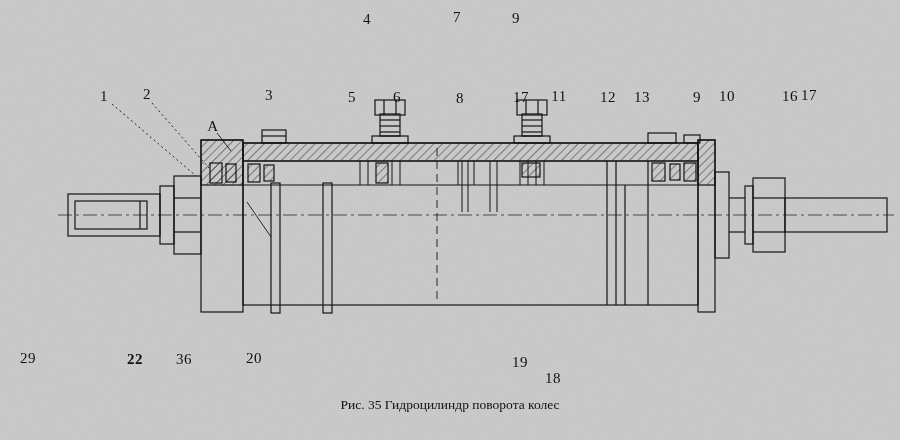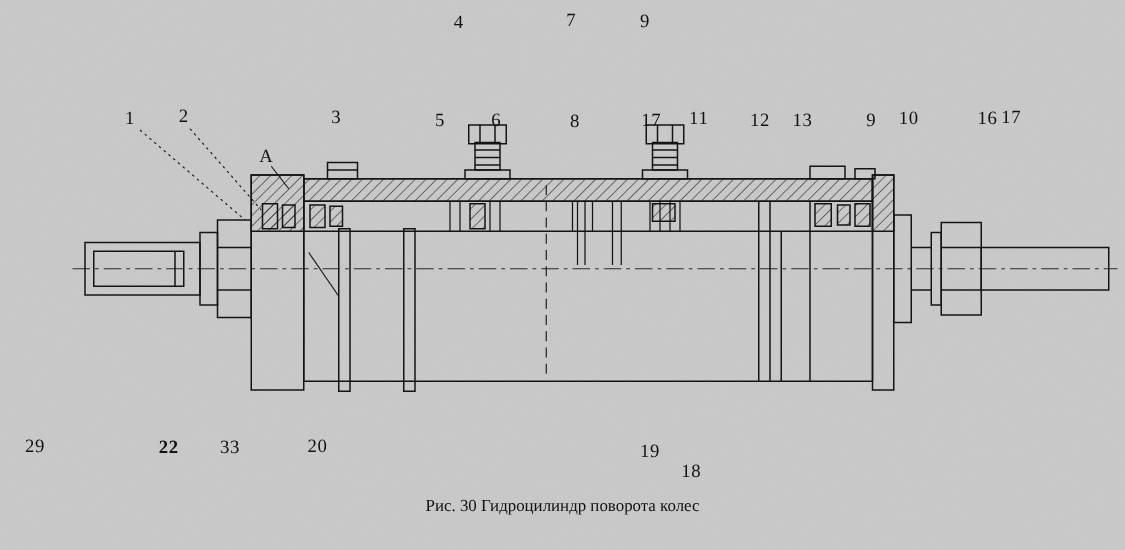--- a/index.html
+++ b/index.html
@@ -178,23 +178,23 @@
       <span class="callout" style="left: 559px; top: 96px;">11</span>
       <span class="callout" style="left: 608px; top: 97px;">12</span>
       <span class="callout" style="left: 642px; top: 97px;">13</span>
       <span class="callout" style="left: 697px; top: 97px;">9</span>
       <span class="callout" style="left: 727px; top: 96px;">10</span>
       <span class="callout" style="left: 790px; top: 96px;">16</span>
       <span class="callout" style="left: 809px; top: 95px;">17</span>
       <span class="callout" style="left: 213px; top: 126px;">A</span>
       <span class="callout" style="left: 28px; top: 358px;">29</span>
       <span class="callout" style="left: 135px; top: 359px; font-weight: bold;">22</span>
-      <span class="callout" style="left: 184px; top: 359px;">33</span>
+      <span class="callout" style="left: 184px; top: 359px;">36</span>
       <span class="callout" style="left: 254px; top: 358px;">20</span>
       <span class="callout" style="left: 520px; top: 362px;">19</span>
       <span class="callout" style="left: 553px; top: 378px;">18</span>
     </div>
 
   <div class="captions">
-    <div>Рис. 30 Гидроцилиндр поворота колес</div>
+    <div>Рис. 35 Гидроцилиндр поворота колес</div>
   </div>
 
 </div>
 
 </body></html>

